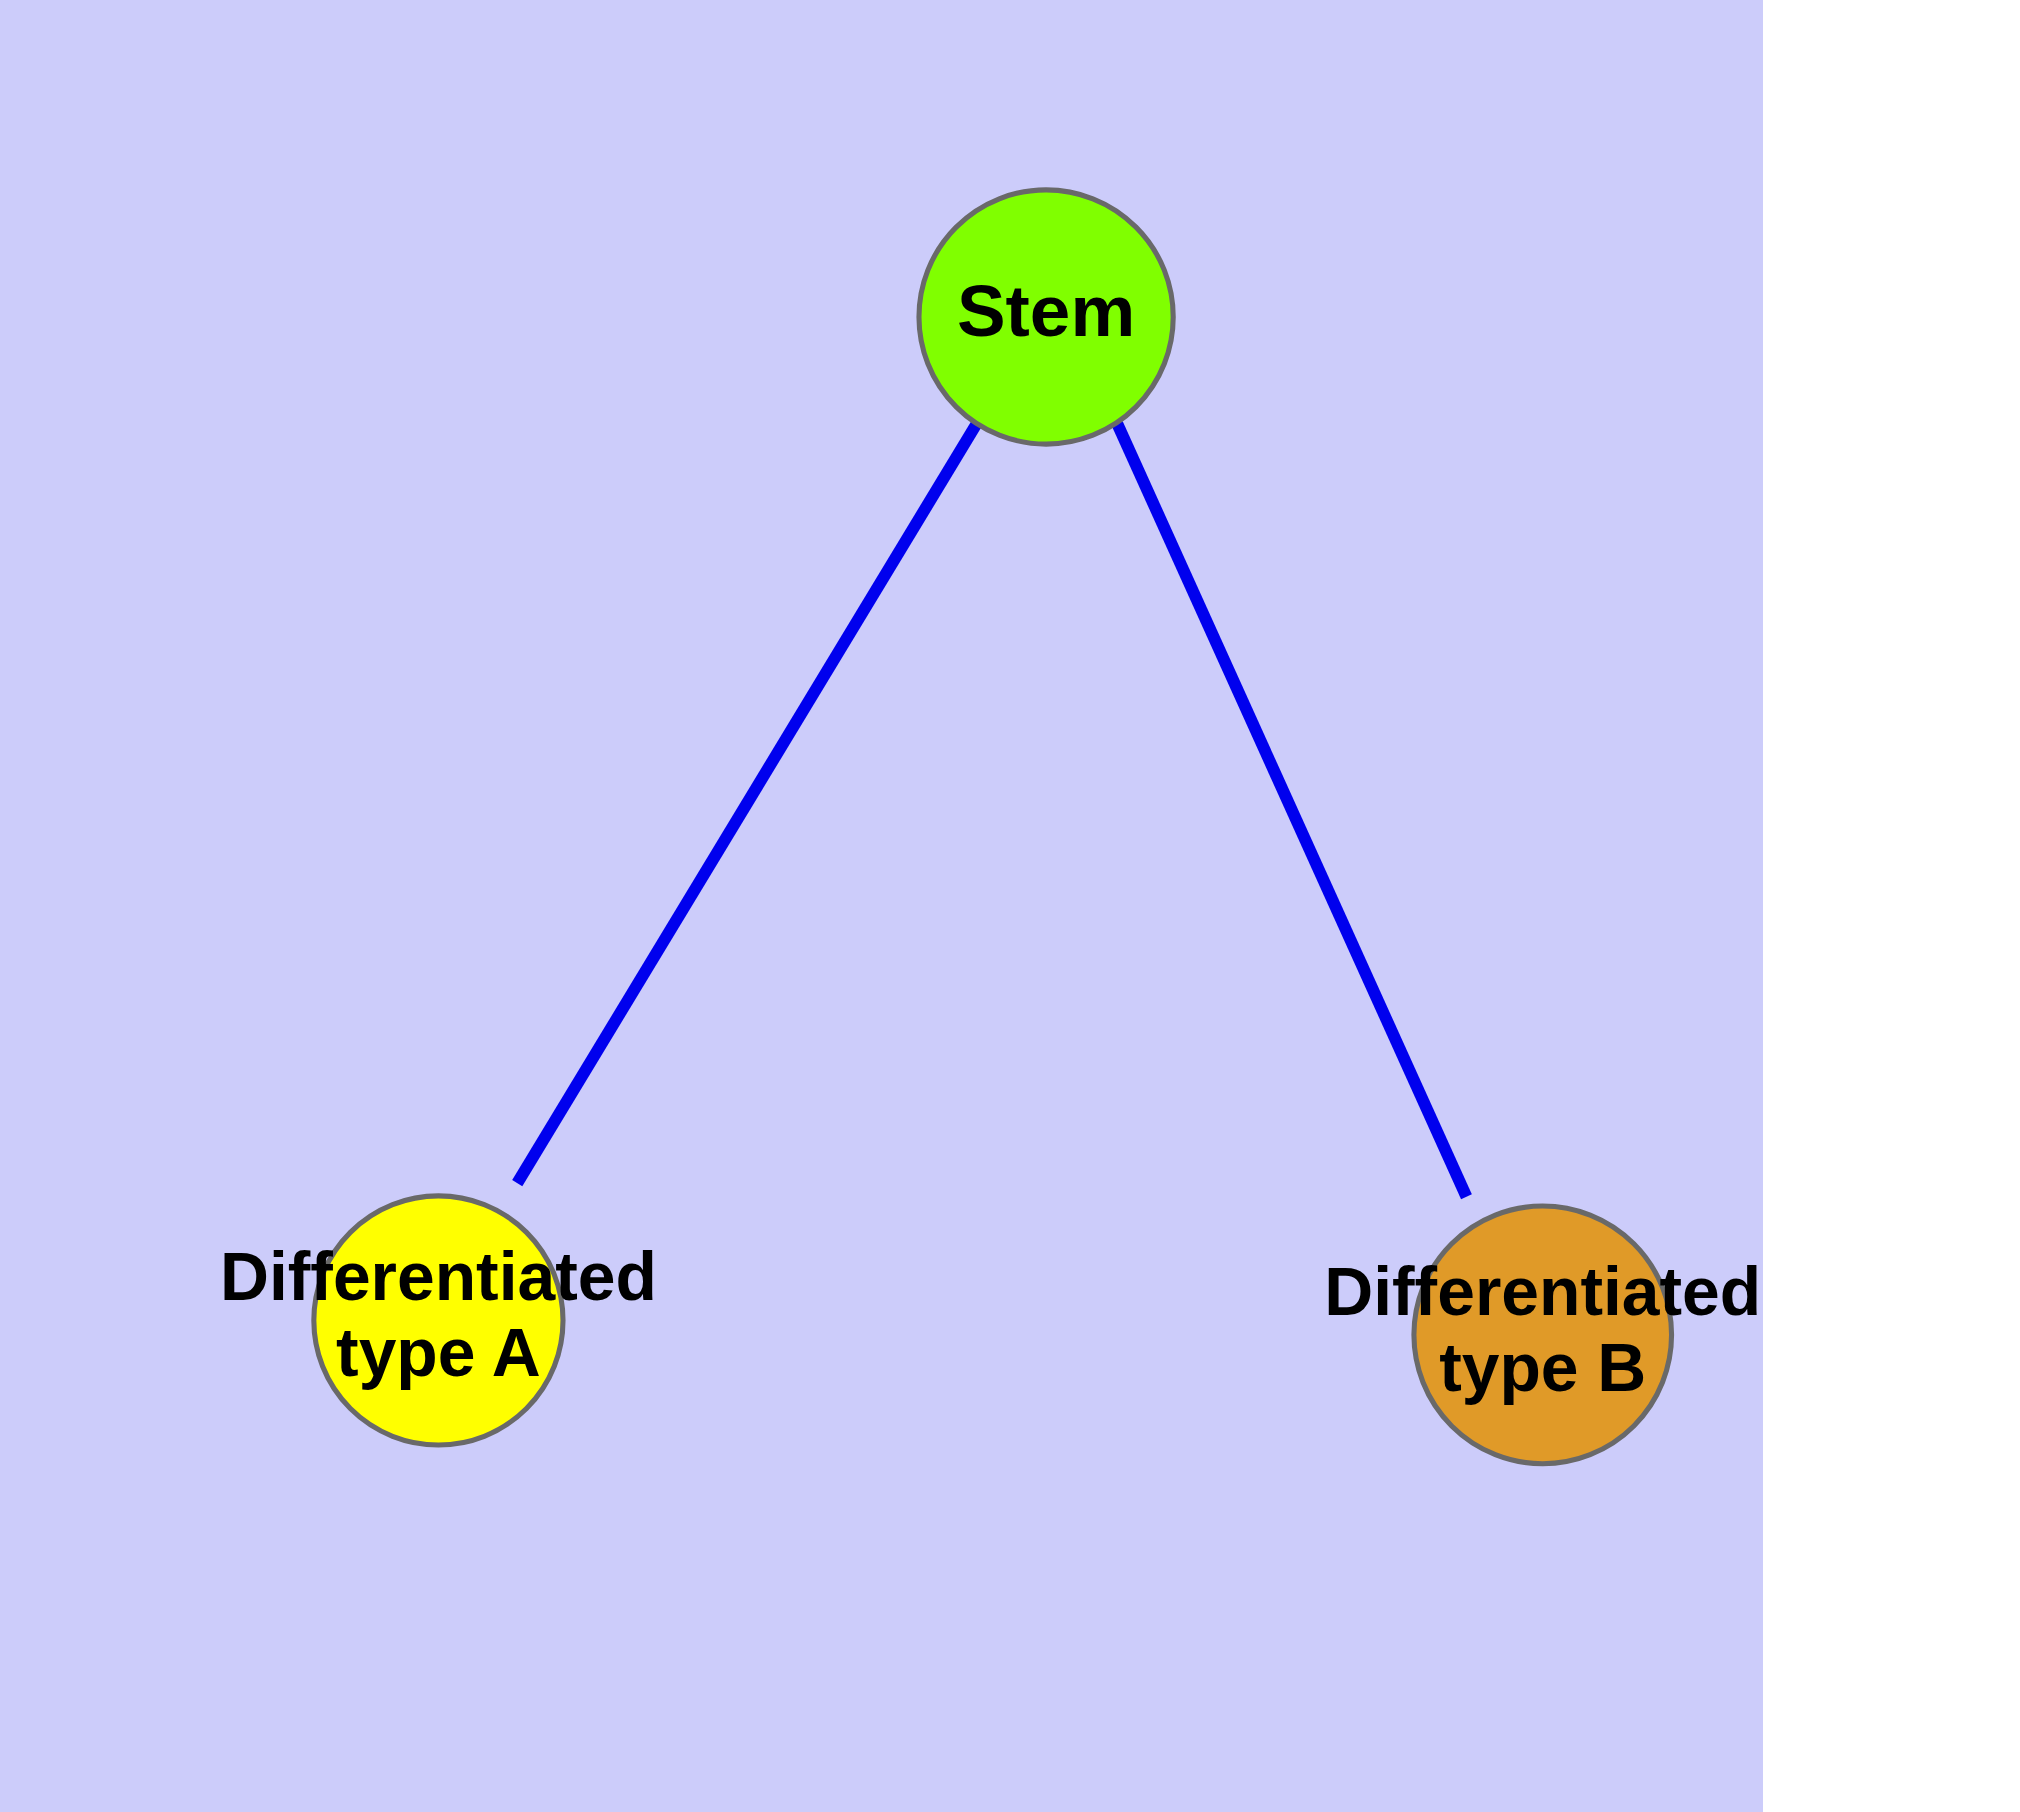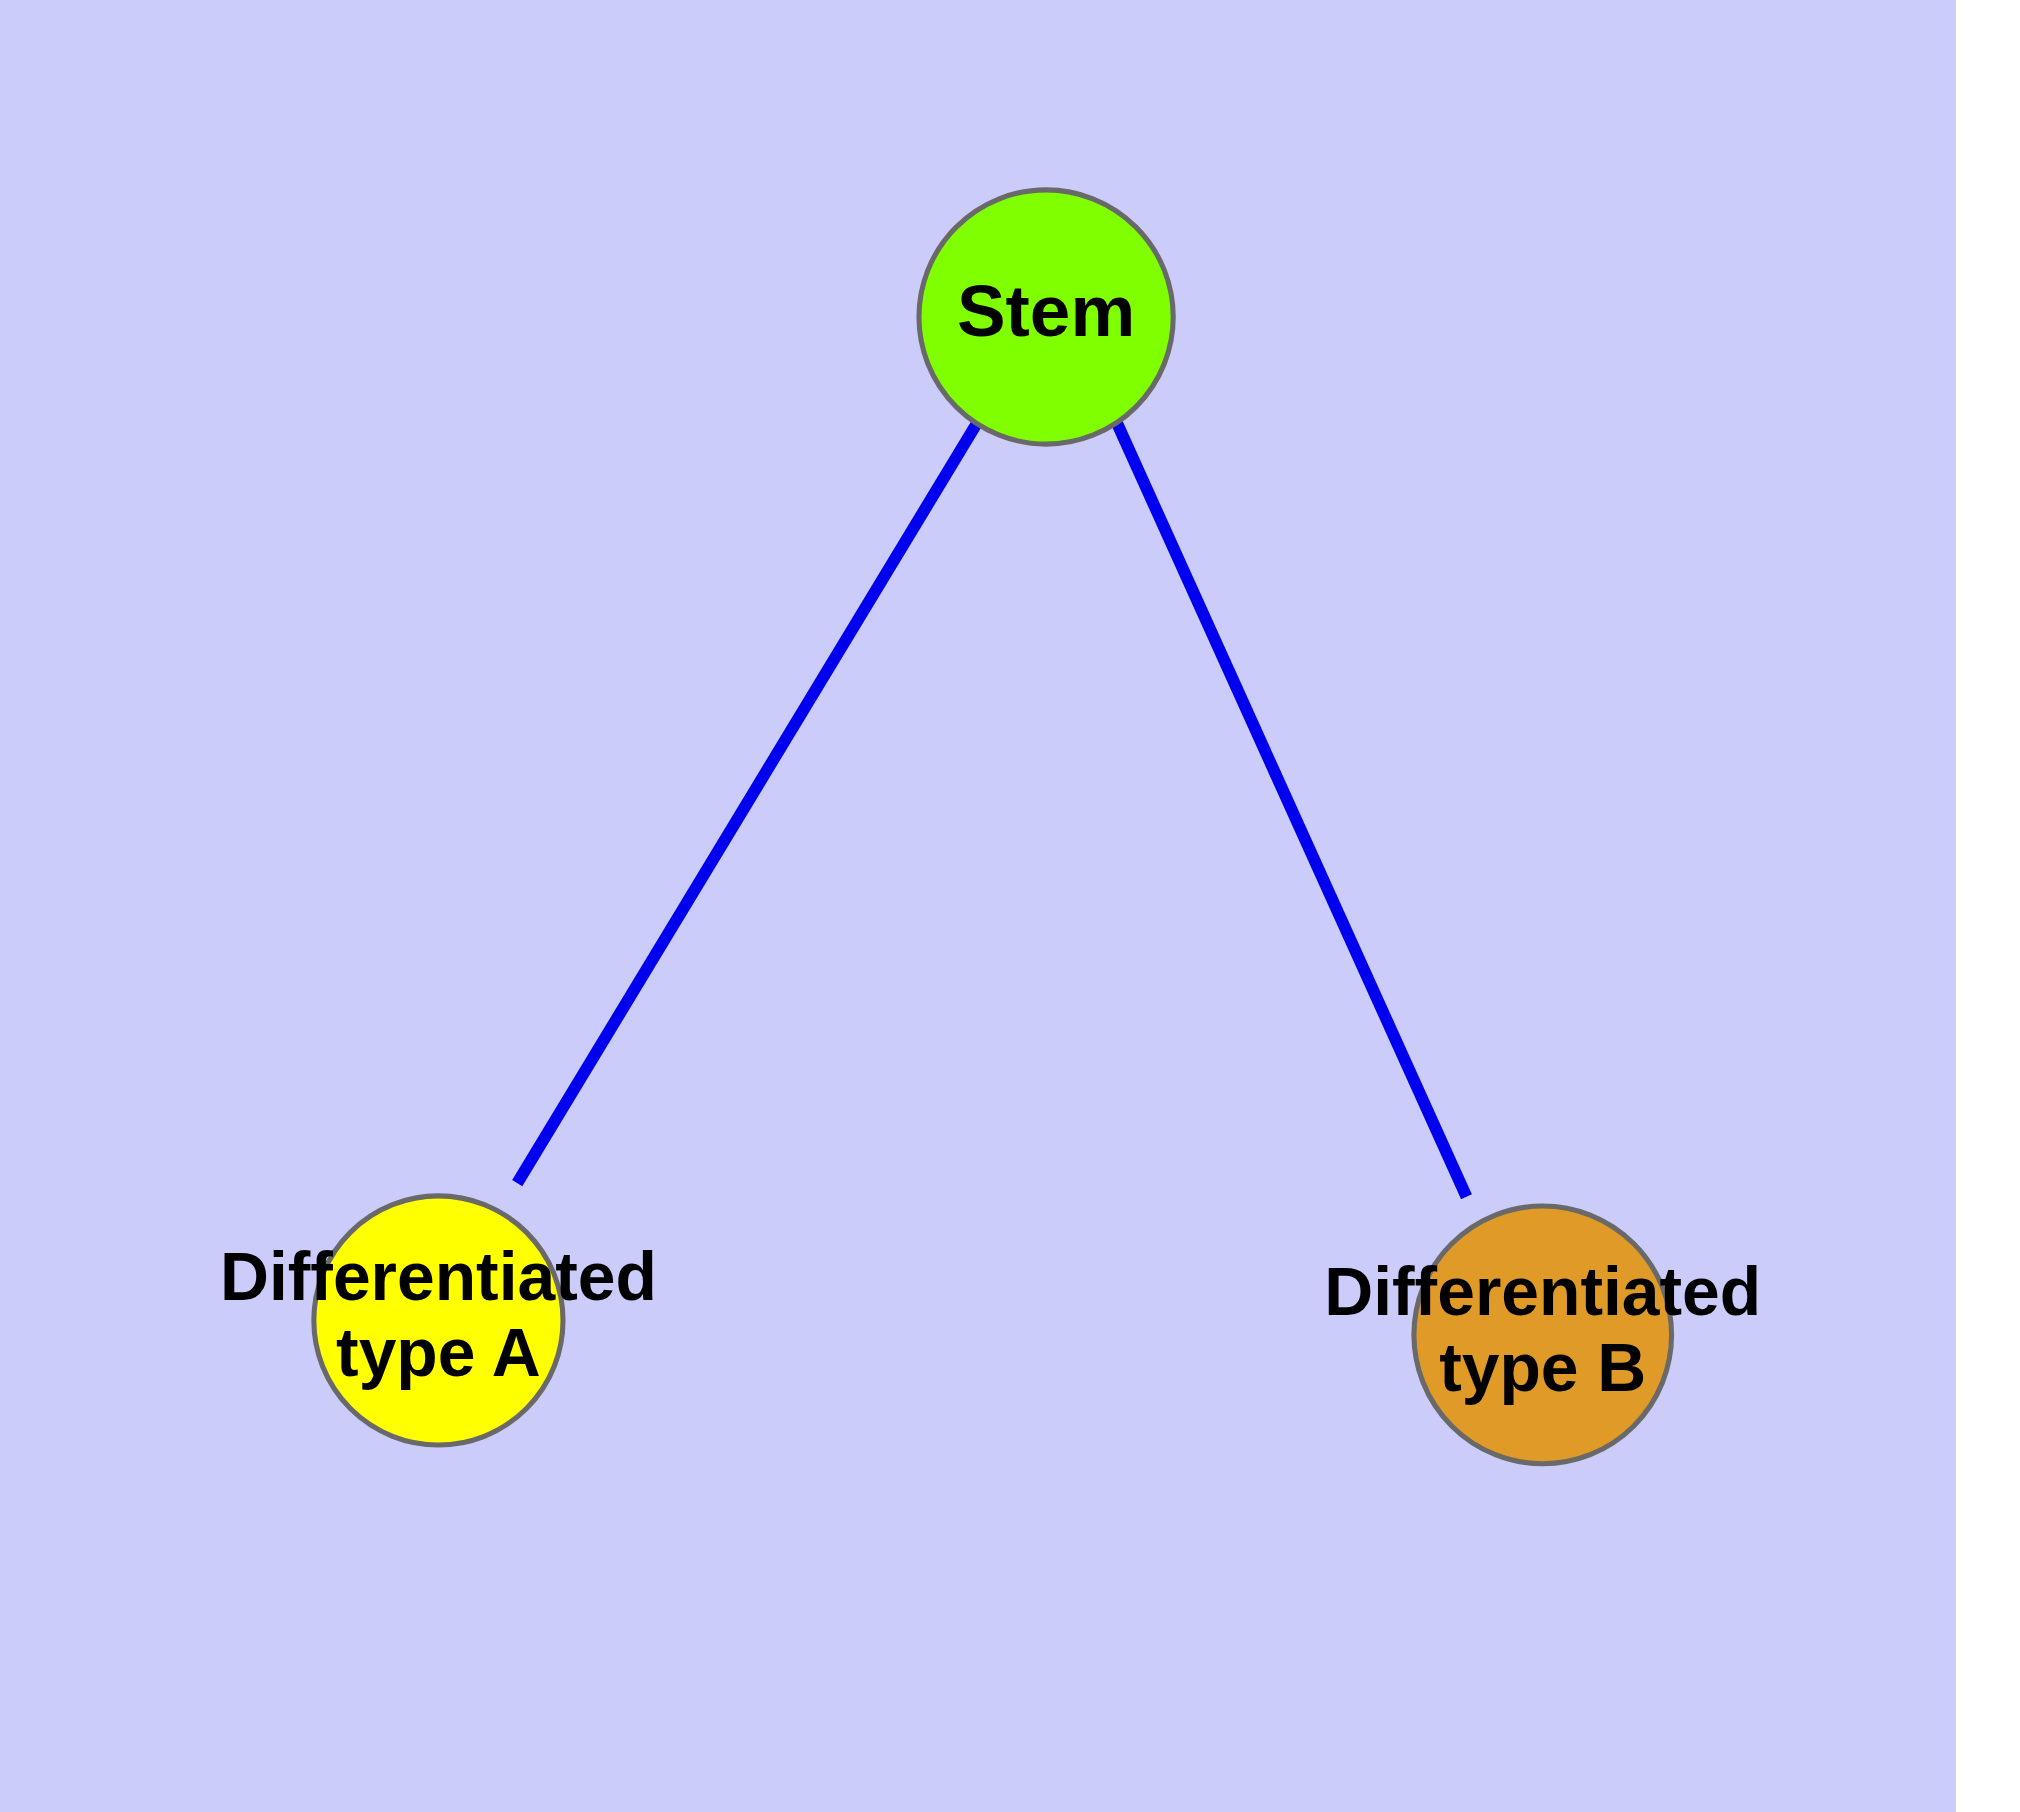--- a/index.html
+++ b/index.html
@@ -7,21 +7,21 @@
     padding: 0;
   }
   body {
     width: 2021px;
     height: 1812px;
     overflow: hidden;
     font-family: "Liberation Sans", sans-serif;
   }
   #canvas {
     position: relative;
-    width: 1956px;
+    width: 1763px;
     height: 1812px;
     background: #ccccfa;
   }
   #graph-svg {
     position: absolute;
     top: 0;
     left: 0;
     width: 2021px;
     height: 1812px;
     display: block;

